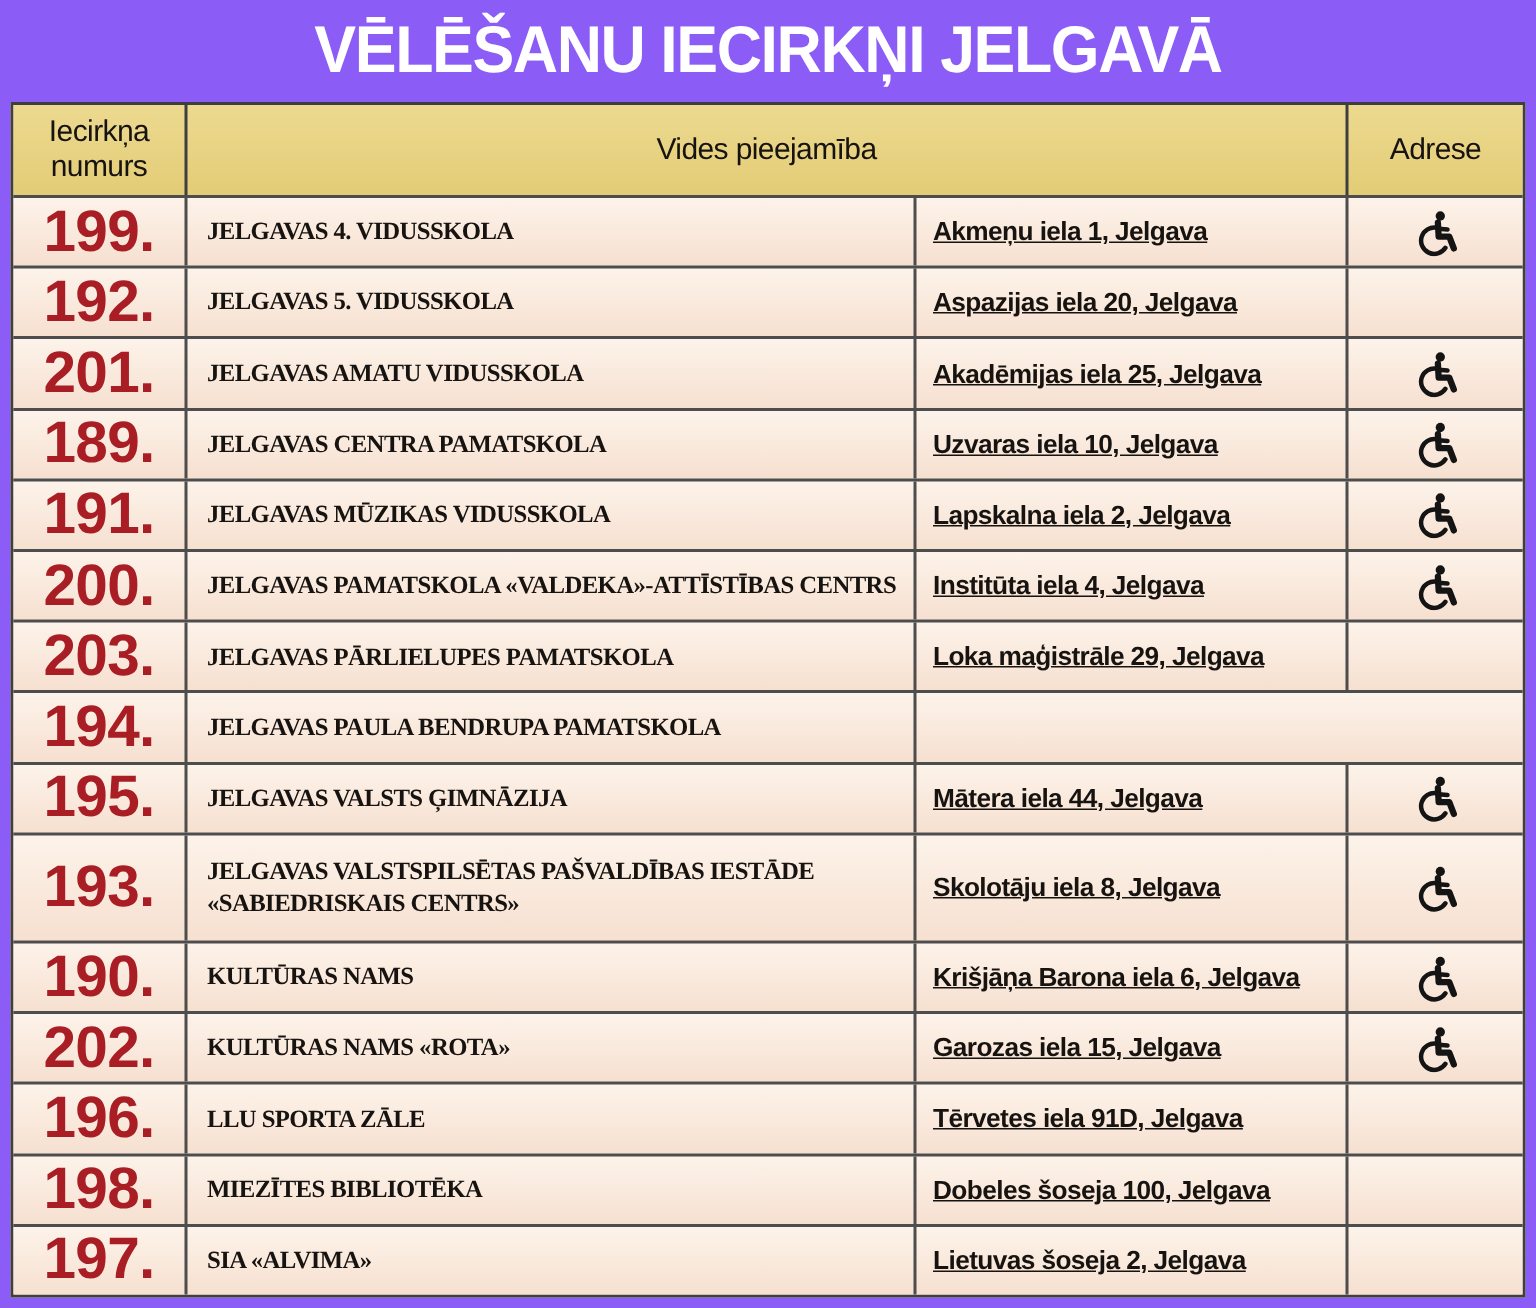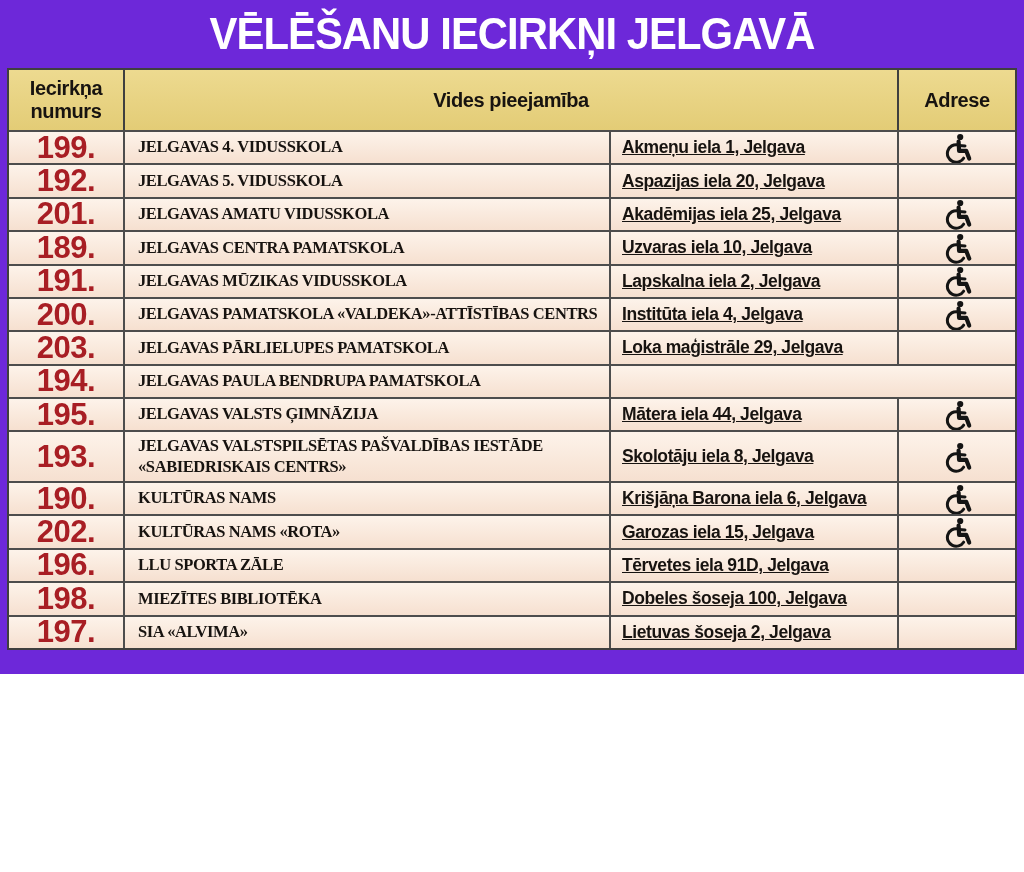--- a/index.html
+++ b/index.html
@@ -3,24 +3,24 @@
 <meta charset="utf-8">
 <style>
   html, body { margin: 0; padding: 0; }
   body {
     width: 1024px; height: 872px;
     font-family: "Liberation Sans", sans-serif;
     overflow: hidden;
   }
   .poster {
     position: relative;
-    width: 1024px; height: 674px;
-    background: #6d28d9;
+    width: 1024px; height: 872px;
+    background: #8b5cf6;
     box-sizing: border-box;
-    padding: 0 7px 24px 7px;
+    padding: 0 7px 7px 7px;
     display: flex; flex-direction: column;
   }
   .title {
     flex: 0 0 68px;
     display: flex; align-items: center; justify-content: center;
     color: #ffffff;
     font-size: 44px;
     font-weight: bold;
     letter-spacing: -1px;
     transform: scaleX(0.95);
@@ -31,21 +31,21 @@
     display: flex; flex-direction: column;
     border: 2px solid #3f3f3f;
     background: #fdf3ea;
     min-height: 0;
   }
   .hrow {
     flex: 0 0 60px;
     display: grid;
     grid-template-columns: 114px 1fr 118px;
     background: linear-gradient(#edda90, #e3cc76);
-    font-weight: bold;
+    font-weight: normal;
     color: #171310;
   }
   .hcell {
     display: flex; align-items: center; justify-content: center;
     text-align: center;
     font-size: 20px;
     line-height: 1.15;
     letter-spacing: -0.4px;
     padding: 2px 6px;
   }
@@ -62,21 +62,21 @@
   .cell {
     display: flex; align-items: center;
     min-width: 0;
     overflow: hidden;
   }
   .cell.bl { border-left: 2px solid #4d4d4d; }
   .cell.num {
     justify-content: center;
     color: #a81e24;
     font-weight: bold;
-    font-size: 31px;
+    font-size: 39px;
     letter-spacing: -0.5px;
   }
   .cell.name {
     padding-left: 13px; padding-right: 6px;
     font-weight: bold;
     font-size: 16.5px;
     letter-spacing: -0.4px;
     color: #171310;
     white-space: nowrap;
     line-height: 1.25;

